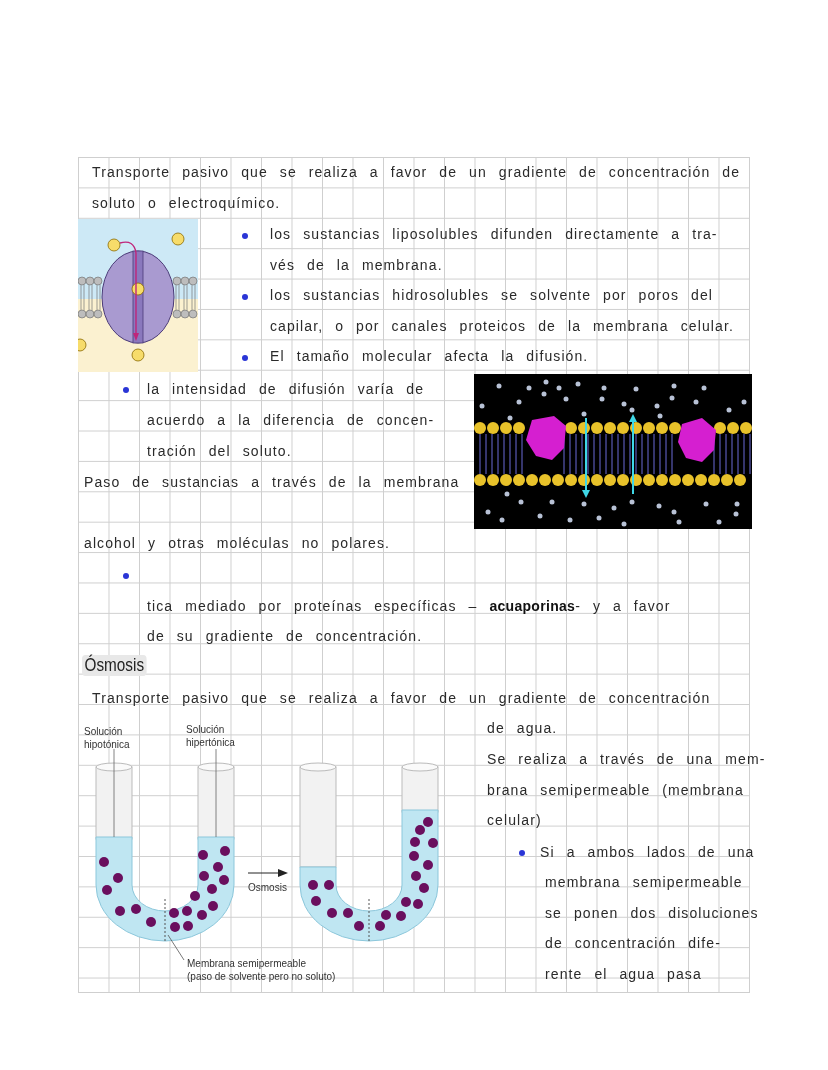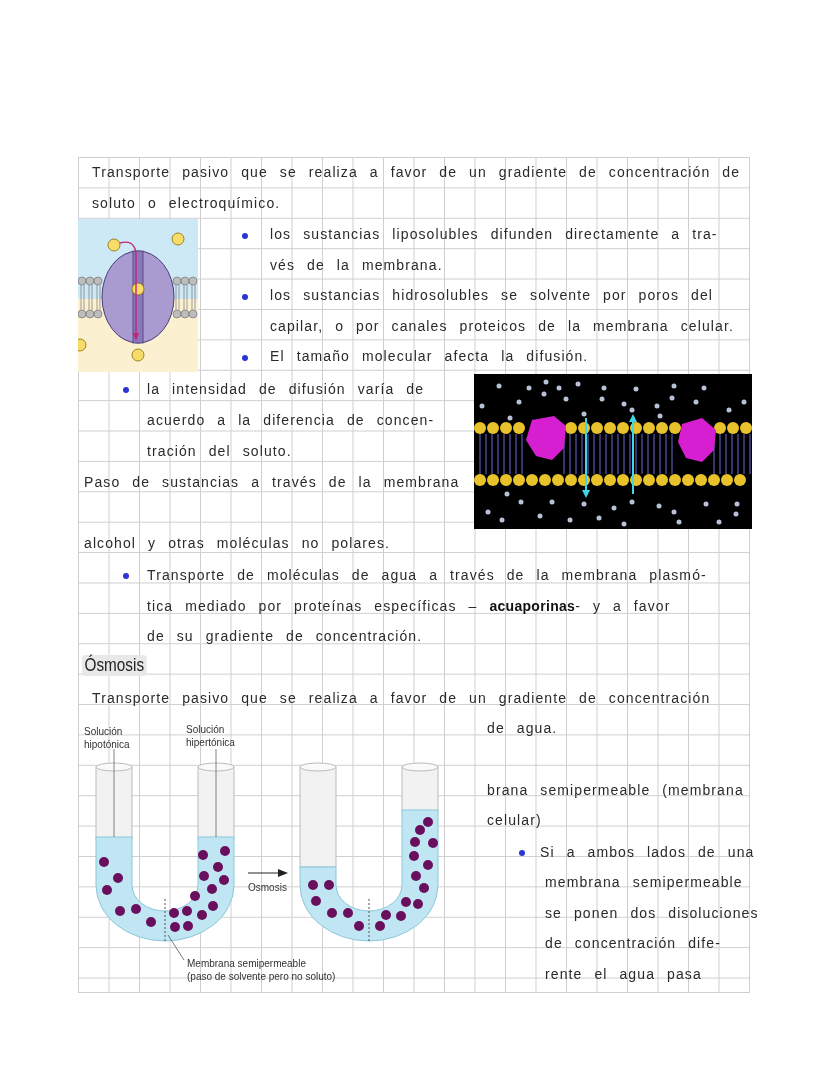--- a/index.html
+++ b/index.html
@@ -195,31 +195,31 @@
       <path d="M208 50 L228 44 L242 56 L240 76 L228 88 L212 84 L204 68 Z" fill="#d51fd0"></path>
 
       <line x1="112" y1="44" x2="112" y2="118" stroke="#3fd7e6" stroke-width="2"></line>
       <polygon points="108,116 116,116 112,124" fill="#3fd7e6"></polygon>
       <line x1="159" y1="46" x2="159" y2="120" stroke="#3fd7e6" stroke-width="2"></line>
       <polygon points="155,48 163,48 159,40" fill="#3fd7e6"></polygon>
     </svg>
   </div>
 
   <div class="bullet" style="left:123px;top:573px;"></div>
-  <div class="hw" style="left:147px;top:567px;">Transporte de moléculas de agua a través de la membrana plasmó-</div>
   <div class="hw" style="left:147px;top:598px;">
     <span>tica mediado por proteínas específicas –</span>
     <span class="bold">acuaporinas</span><span>- y a favor</span>
   </div>
   <div class="hw" style="left:147px;top:628px;">de su gradiente de concentración.</div>
 
   <div class="title" style="left:82px;top:655px;">Ósmosis</div>
 
   <div class="hw" style="left:92px;top:690px;">Transporte pasivo que se realiza a favor de un gradiente de concentración</div>
   <div class="hw" style="left:487px;top:720px;">de agua.</div>
+  <div class="hw" style="left:487px;top:751px;">Se realiza a través de una mem-</div>
   <div class="hw" style="left:487px;top:782px;">brana semipermeable (membrana</div>
   <div class="hw" style="left:487px;top:812px;">celular)</div>
 
   <div class="bullet" style="left:519px;top:850px;"></div>
   <div class="hw" style="left:540px;top:844px;">Si a ambos lados de una</div>
   <div class="hw" style="left:545px;top:874px;">membrana semipermeable</div>
   <div class="hw" style="left:545px;top:905px;">se ponen dos disoluciones</div>
   <div class="hw" style="left:545px;top:935px;">de concentración dife-</div>
   <div class="hw" style="left:545px;top:966px;">rente el agua pasa</div>
 

